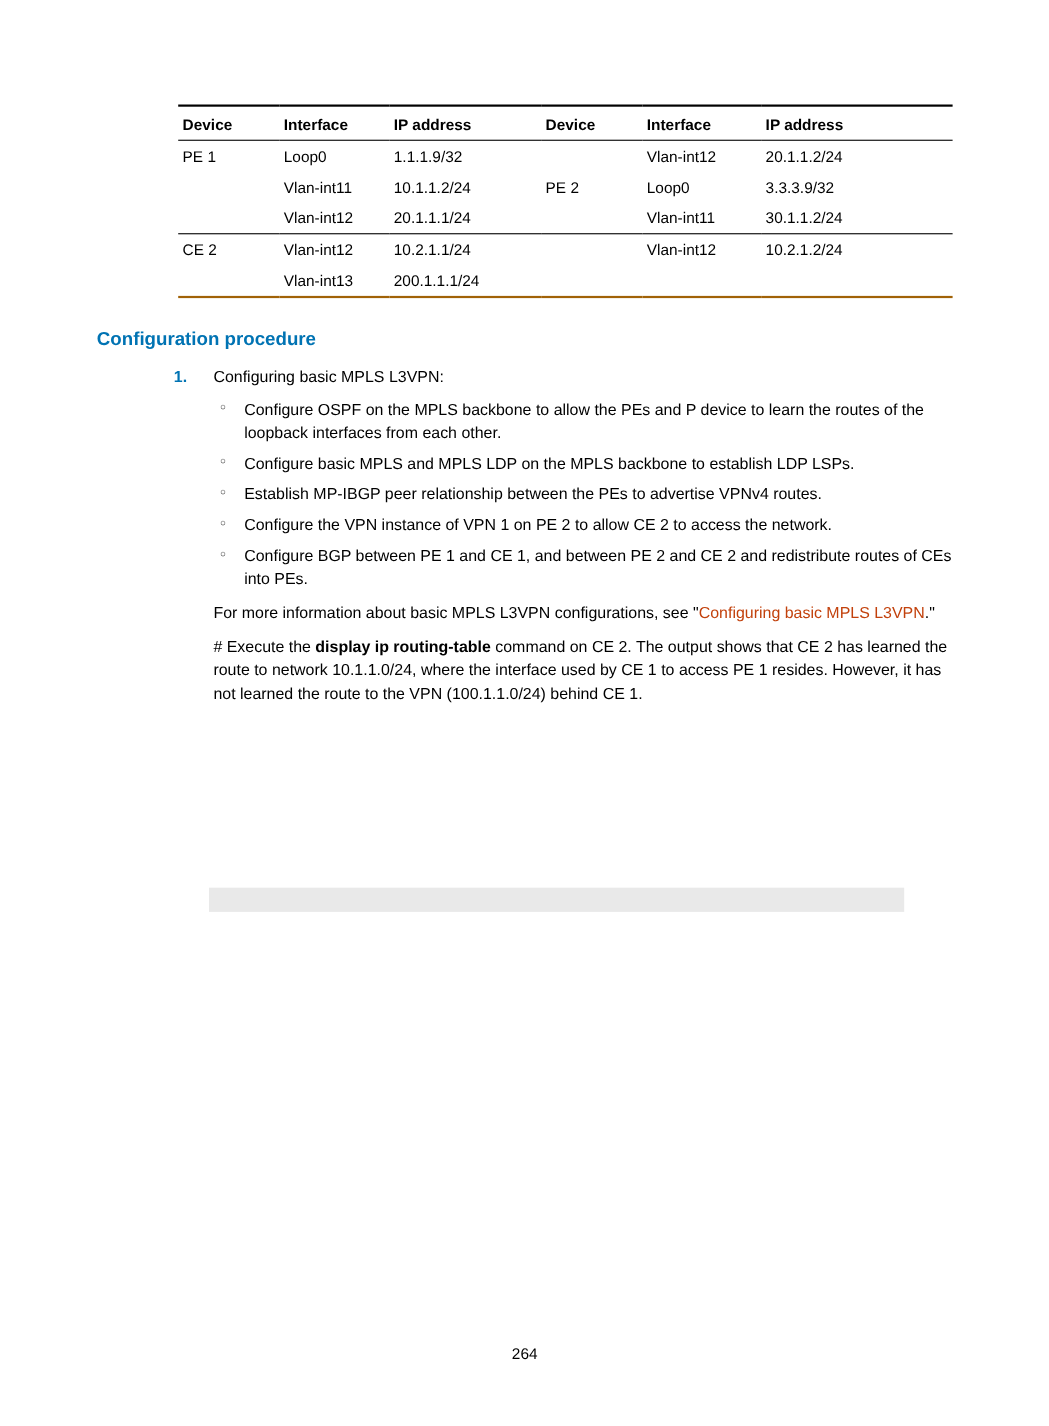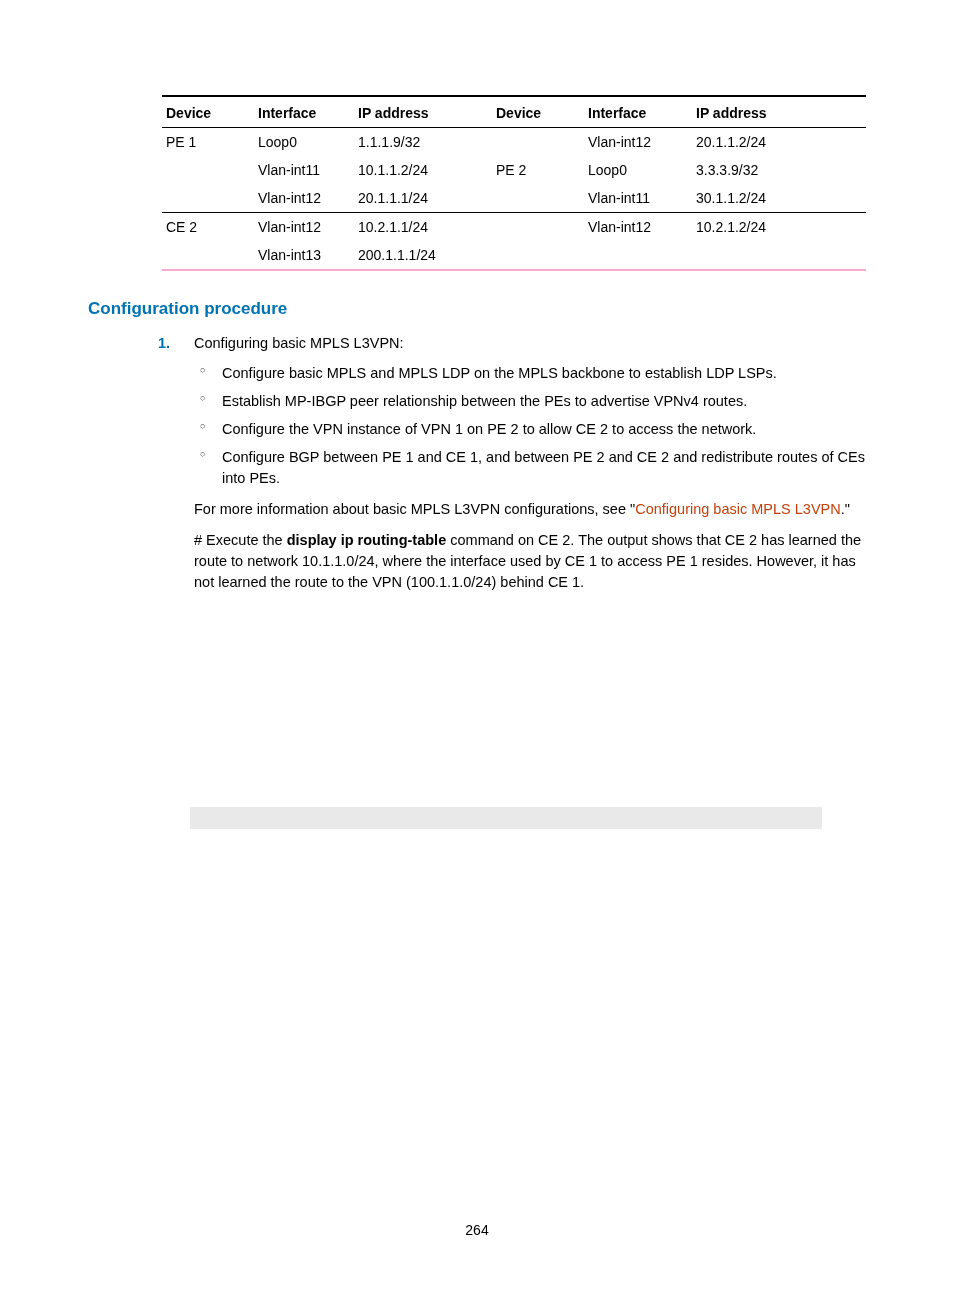--- a/index.html
+++ b/index.html
@@ -33,21 +33,21 @@
     padding: 8px 4px 6px 4px;
   }
   table td {
     padding: 6px 4px;
     vertical-align: top;
   }
   tr.bottom-border td {
     border-bottom: 1px solid #000;
   }
   tr.last-border td {
-    border-bottom: 2px solid #f9a8d4;
+    border-bottom: 2px solid #a16207;
   }
   .col-device { width: 92px; }
   .col-interface { width: 100px; }
   .col-ip { width: 138px; }
   .col-device2 { width: 92px; }
   .col-interface2 { width: 108px; }
   .col-ip2 { width: auto; }
 
   h3.section {
     color: #0073b3;
@@ -182,20 +182,21 @@
       </tbody>
   </table>
 
   <h3 class="section">Configuration procedure</h3>
 
   <ol class="numbered">
     <li>
       <span class="num">1.</span>
       <span>Configuring basic MPLS L3VPN:</span>
       <ul class="circ" id="bullets">
+          <li>Configure OSPF on the MPLS backbone to allow the PEs and P device to learn the routes of the loopback interfaces from each other.</li>
           <li>Configure basic MPLS and MPLS LDP on the MPLS backbone to establish LDP LSPs.</li>
           <li>Establish MP-IBGP peer relationship between the PEs to advertise VPNv4 routes.</li>
           <li>Configure the VPN instance of VPN 1 on PE 2 to allow CE 2 to access the network.</li>
           <li>Configure BGP between PE 1 and CE 1, and between PE 2 and CE 2 and redistribute routes of CEs into PEs.</li>
         </ul>
       <p class="para">
         <span>For more information about basic MPLS L3VPN configurations, see "</span><a href="#" class="cross-ref">Configuring basic MPLS L3VPN</a><span>."</span>
       </p>
       <p class="para">
         <span># Execute the </span><span class="bold">display ip routing-table</span><span> command on CE 2. The output shows that CE 2 has learned the route to network 10.1.1.0/24, where the interface used by CE 1 to access PE 1 resides. However, it has not learned the route to the VPN (100.1.1.0/24) behind CE 1.</span>

